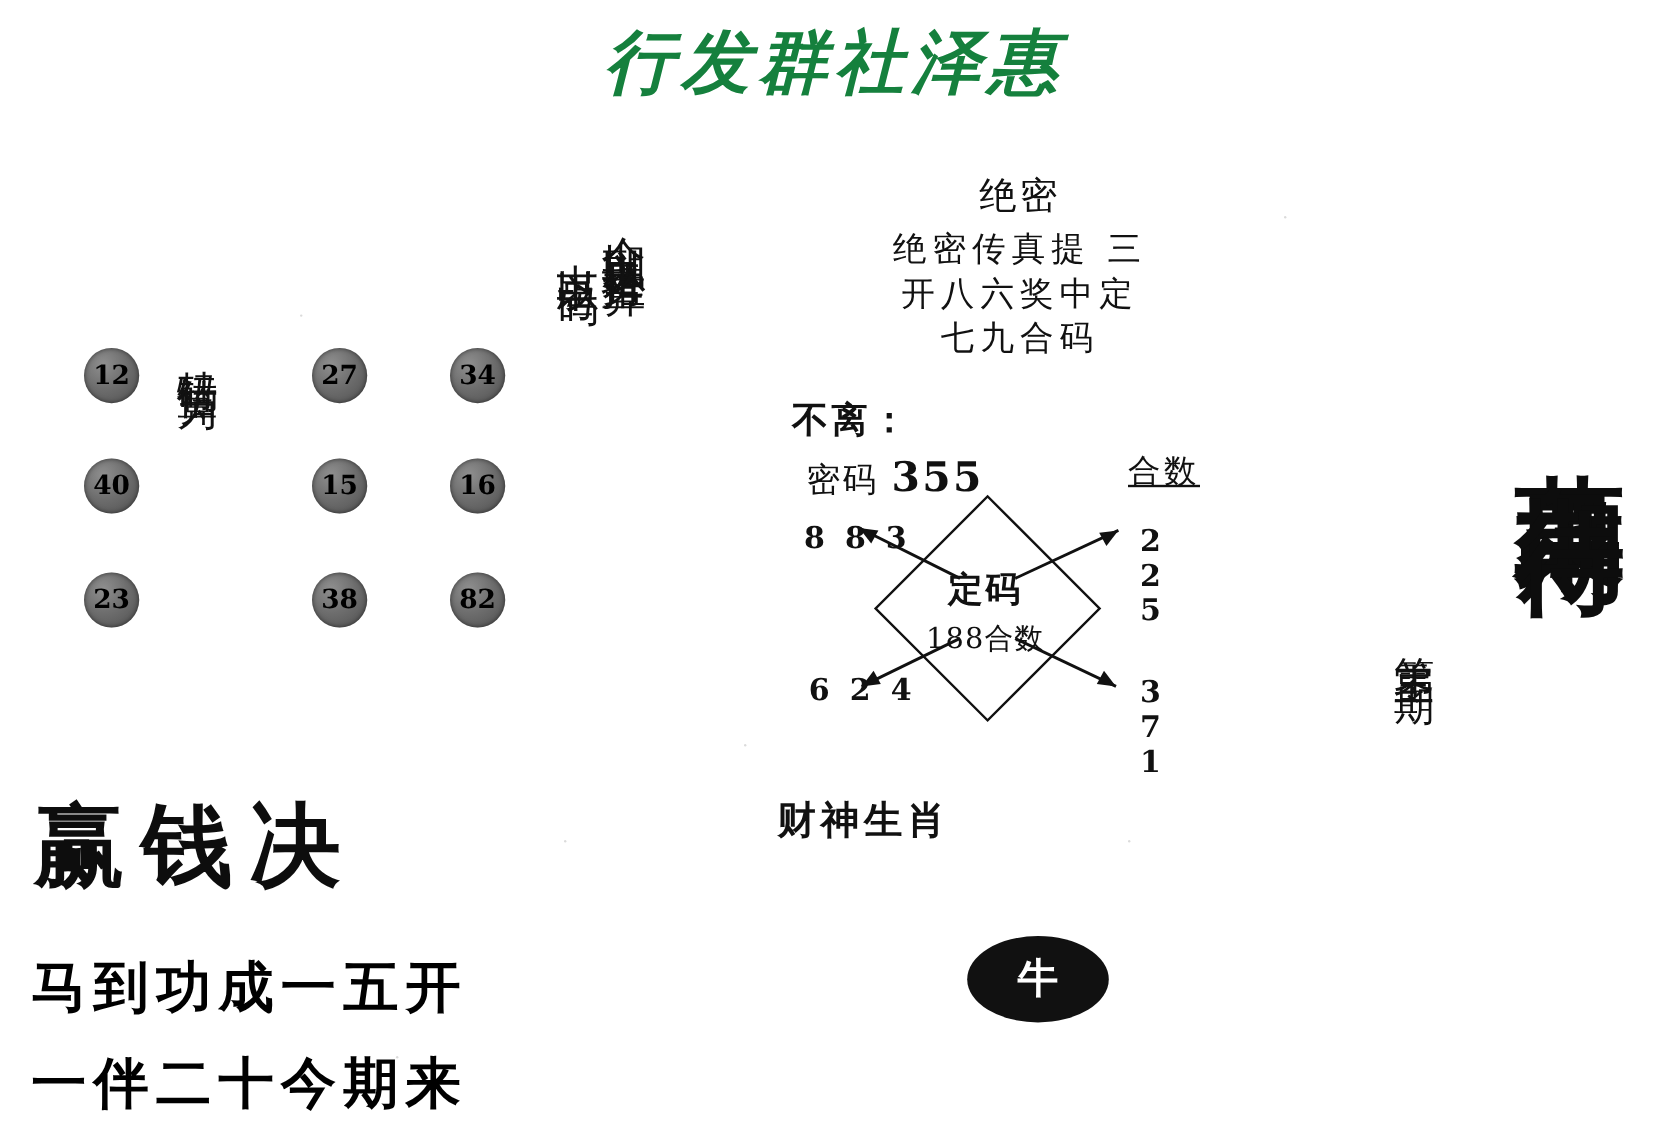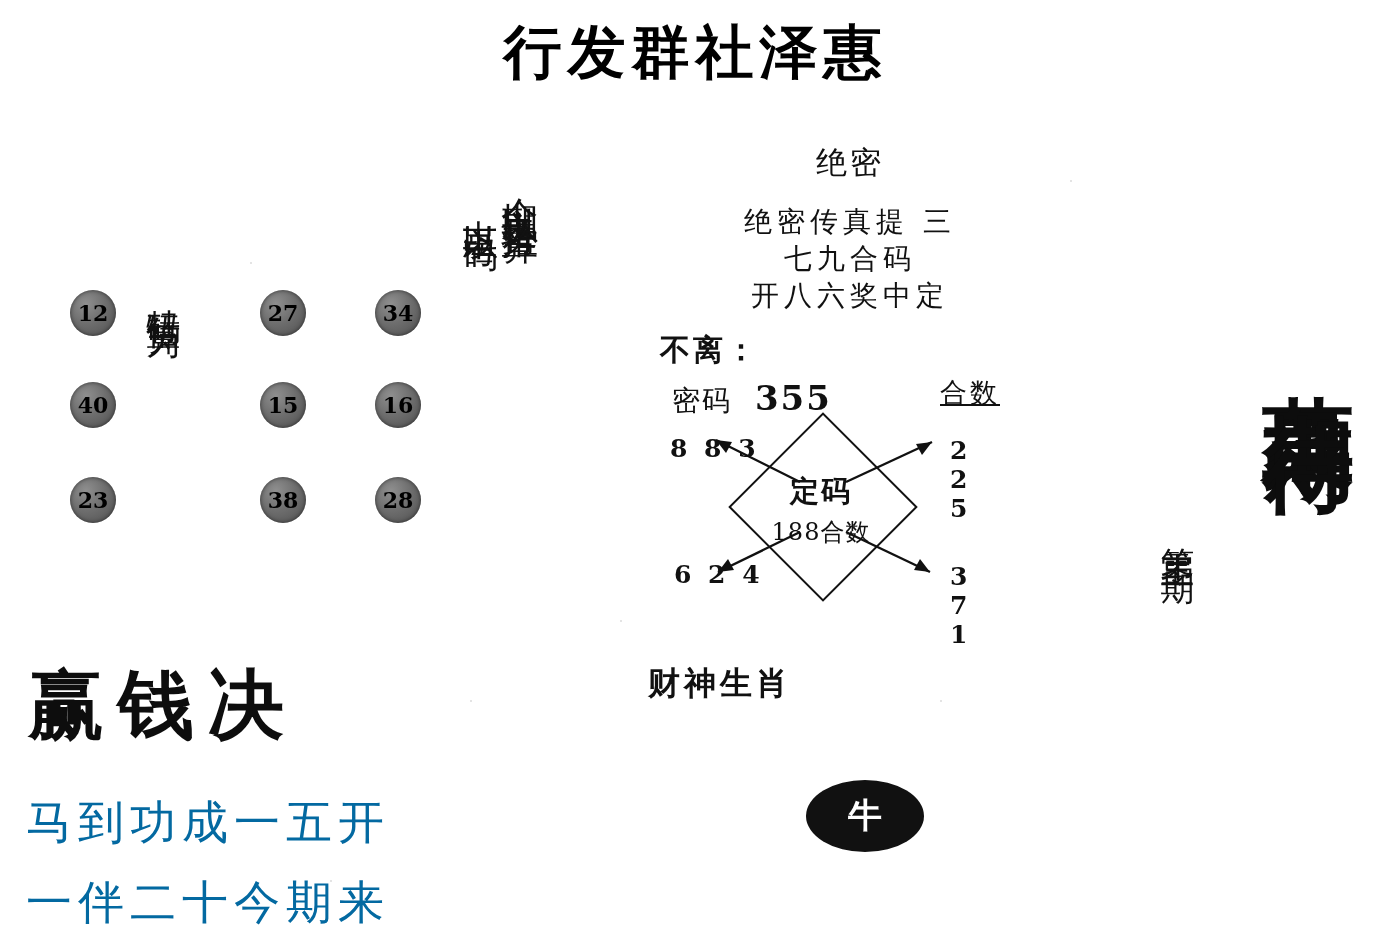--- a/index.html
+++ b/index.html
@@ -20,21 +20,22 @@
   .header-title {
     position: absolute;
     left: 0;
     top: 14px;
     width: 1391px;
     text-align: center;
     font-family: "DejaVu Serif", serif;
     font-weight: bold;
     font-size: 58px;
     letter-spacing: 6px;
-    color: #000000;
+    color: #15803d;
+    font-style: italic;
   }
 
   
   .balls-area {
     position: absolute;
     left: 70px;
     top: 272px;
     width: 380px;
     height: 260px;
   }
@@ -103,21 +104,21 @@
     width: 420px;
     text-align: center;
   }
   .secret-title {
     font-family: "DejaVu Serif", serif;
     font-weight: normal;
     font-size: 31px;
     letter-spacing: 3px;
   }
   .secret-lines {
-    margin-top: 20px;
+    margin-top: 6px;
     font-family: "DejaVu Serif", serif;
     font-size: 28px;
     letter-spacing: 5px;
     line-height: 1.32;
   }
   .buli {
     position: absolute;
     left: 660px;
     top: 330px;
     font-family: "DejaVu Serif", serif;
@@ -128,21 +129,20 @@
   .mima {
     position: absolute;
     left: 672px;
     top: 378px;
     font-family: "DejaVu Serif", serif;
     font-size: 28px;
     letter-spacing: 2px;
   }
   .mima b {
     font-size: 34px;
-    margin-left: 12px;
   }
   .heshu-right {
     position: absolute;
     left: 940px;
     top: 375px;
     font-family: "DejaVu Serif", serif;
     font-size: 27px;
     letter-spacing: 3px;
     text-decoration: underline;
   }
@@ -237,24 +237,24 @@
     font-family: "DejaVu Serif", serif;
     font-weight: bold;
     font-size: 76px;
     letter-spacing: 14px;
     color: #0d0d0d;
   }
   .slogan-line {
     position: absolute;
     left: 26px;
     font-family: "DejaVu Serif", serif;
-    font-weight: normal;
+    font-weight: bold;
     font-size: 46px;
     letter-spacing: 6px;
-    color: #0369a1;
+    color: #000000;
   }
   .slogan-l1 { top: 792px; }
   .slogan-l2 { top: 872px; text-align: center; }
 
   
   .brand {
     position: absolute;
     right: 36px;
     top: 320px;
     writing-mode: vertical-rl;
@@ -299,34 +299,34 @@
   <div class="ball col1 row1">12</div>
   <div class="ball col2 row1">27</div>
   <div class="ball col3 row1">34</div>
 
   <div class="ball col1 row2">40</div>
   <div class="ball col2 row2">15</div>
   <div class="ball col3 row2">16</div>
 
   <div class="ball col1 row3">23</div>
   <div class="ball col2 row3">38</div>
-  <div class="ball col3 row3">28</div>
+  <div class="ball col3 row3">82</div>
 </div>
 
 <div class="vsentence">
   <div class="line short">出以下号码</div>
   <div class="line">今期以走势推算</div>
 </div>
 
 <div class="secret">
   <div class="secret-title">绝密</div>
   <div class="secret-lines">
     <div>绝密传真提 三</div>
+    <div>开八六奖中定</div>
     <div>七九合码</div>
-    <div>开八六奖中定</div>
   </div>
 </div>
 
 <div class="buli">不离：</div>
 
 <div class="mima">
   <span>密码</span>
   <b>355</b>
 </div>
 

